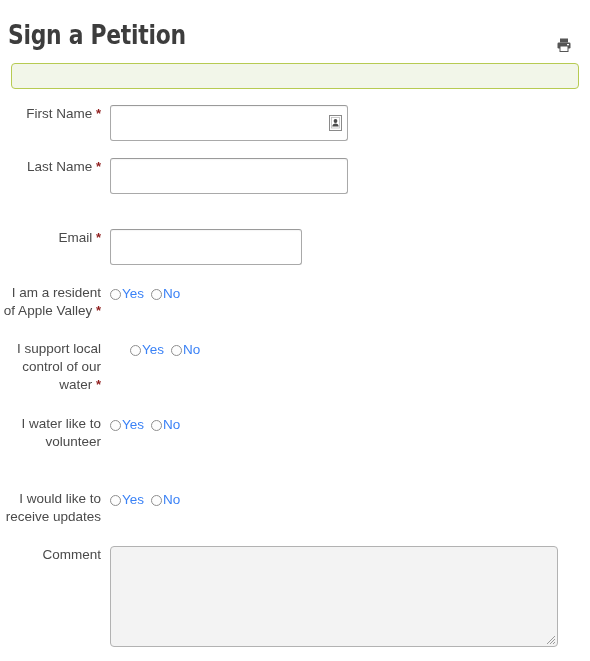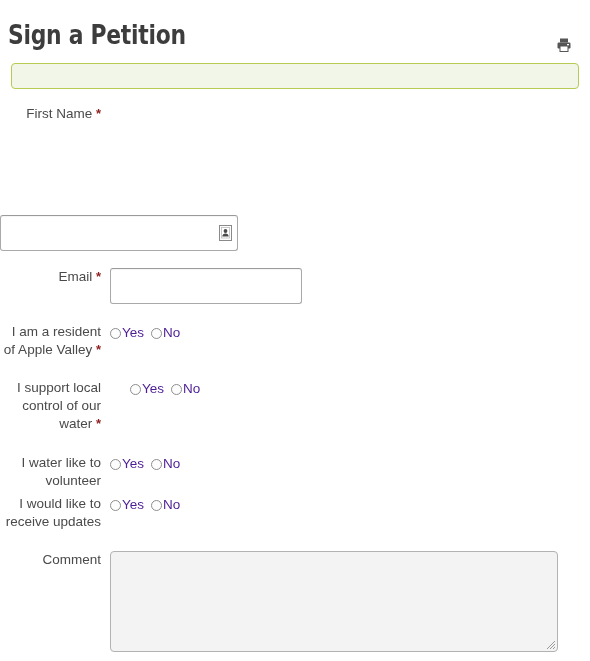--- a/index.html
+++ b/index.html
@@ -160,21 +160,21 @@
     box-sizing: border-box;
     border: 1px solid #8e8e8e;
     border-radius: 50%;
     background: #fdfdfd;
     display: inline-block;
     margin-right: 1px;
     flex: 0 0 11px;
   }
   .radio-text {
     font-size: 13.5px;
-    color: #4c1d95;
+    color: #3b82f6;
     line-height: 16px;
   }
 
   
   .comment-area {
     display: block;
     box-sizing: border-box;
     width: 448px;
     height: 101px;
     background: #f3f3f3;
@@ -192,27 +192,27 @@
     position: absolute;
     right: 2px;
     bottom: 2px;
     width: 11px;
     height: 11px;
     pointer-events: none;
     line-height: 0;
   }
 
   
-  .row-first    { margin-top: 0px; flex-direction: column; }
+  .row-first    { margin-top: 0px; }
   .row-last     { margin-top: 17px; }
-  .row-email    { margin-top: 17px; justify-content: center; }
+  .row-email    { margin-top: 35px; justify-content: center; }
   .row-resident { margin-top: 19px; }
   .row-water    { margin-top: 20px; gap: 20px; }
   .row-volunteer{ margin-top: 21px; }
-  .row-updates  { margin-top: 5px; }
+  .row-updates  { margin-top: 39px; }
   .row-comment  { margin-top: 20px; justify-content: space-between; }
 
   .label-stack { line-height: 18px; }
 </style>
 </head>
 <body>
 
 <div class="page">
 
   <h1 class="page-title">Sign a Petition</h1>
@@ -243,20 +243,29 @@
               <rect x="0.5" y="0.5" width="12" height="15" fill="#fdfdfd" stroke="#8a8a8a"></rect>
               <rect x="2.5" y="2.5" width="8" height="10.5" fill="#ffffff" stroke="#bdbdbd" stroke-width="0.8"></rect>
               <circle cx="6.5" cy="6" r="1.9" fill="#4a4a4a"></circle>
               <path d="M3.3 11.6c0-1.9 1.5-3 3.2-3s3.2 1.1 3.2 3z" fill="#4a4a4a"></path>
             </svg>
           </span>
         </span>
       </div>
     </div>
 
+    <div class="field-row row-last">
+      <div class="field-label">
+        <span>Last Name</span>
+        <span class="req">*</span>
+      </div>
+      <div class="field-control">
+        <input class="text-input input-lastname" type="text" value="" placeholder="" style="">
+      </div>
+    </div>
 
     <div class="field-row row-email">
       <div class="field-label">
         <span>Email</span>
         <span class="req">*</span>
       </div>
       <div class="field-control">
         <input class="text-input input-email" type="text" value="" placeholder="" style="">
       </div>
     </div>

